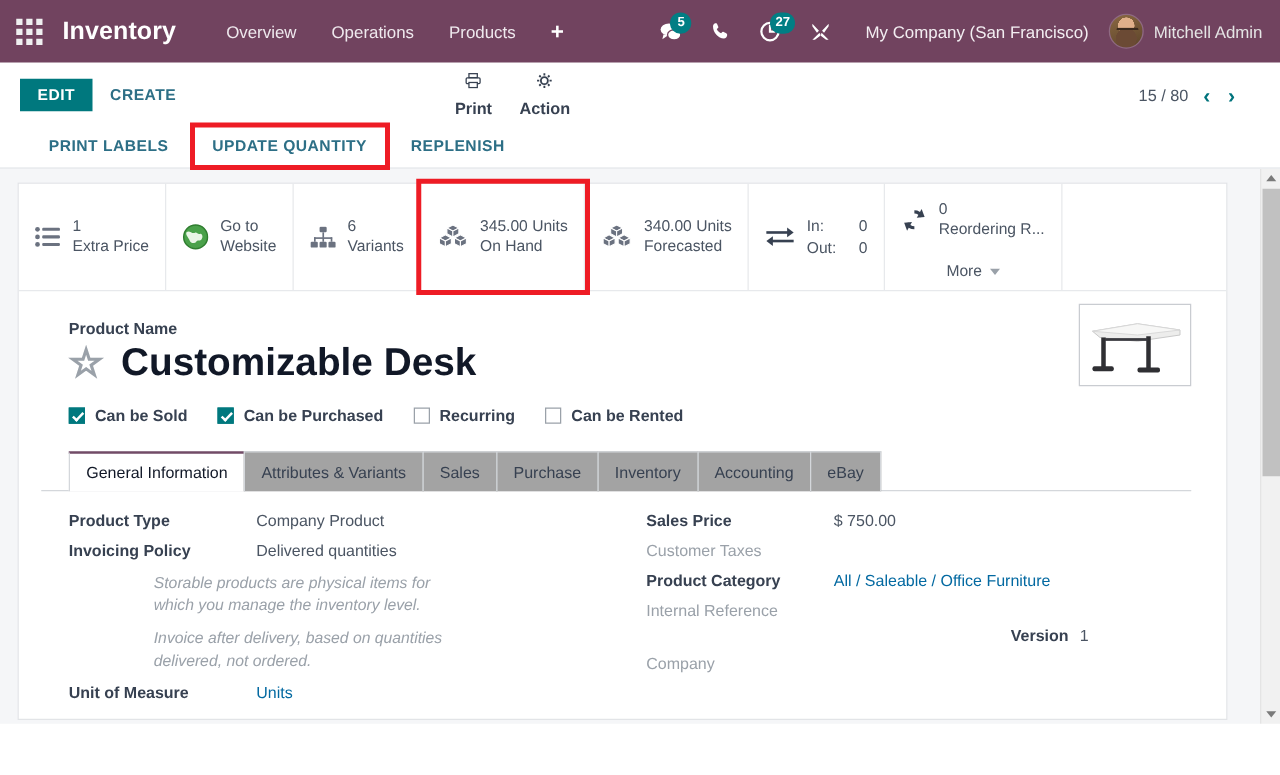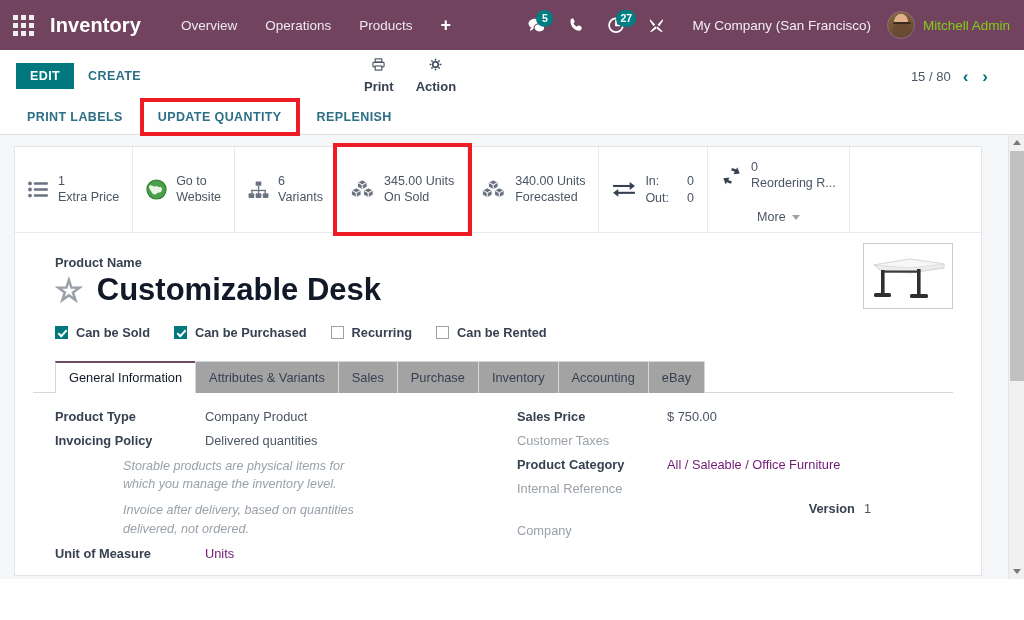--- a/index.html
+++ b/index.html
@@ -100,21 +100,21 @@
     overflow: hidden;
     position: relative;
   }
   .avatar::after {
     content: "";
     position: absolute;
     left: 5px; top: 10px; width: 18px; height: 4px;
     border-top: 2px solid #3a2a1d;
     border-radius: 2px;
   }
-  .user-name { font-size: 13.5px; color: #84cc16; white-space: nowrap; }
+  .user-name { font-size: 13.5px; color: #e5e5e5; white-space: nowrap; }
 
   
   .control-panel {
     background: #ffffff;
     padding: 10px 16px 0 16px;
   }
   .breadcrumb { font-size: 18px; margin-bottom: 11px; }
   .breadcrumb .bc-link { color: #00737c; cursor: pointer; }
   .breadcrumb .bc-sep { color: #8d8d8d; margin: 0 2px; }
   .breadcrumb .bc-current { color: #83878b; }
@@ -176,21 +176,21 @@
     cursor: pointer;
     line-height: 1;
     padding: 0 2px;
   }
 
   
   .subtabs {
     display: flex;
     align-items: center;
     gap: 0px;
-    padding: 0 16px;
+    padding: 0 28px;
     height: 36px;
     background: #ffffff;
     border-bottom: 1px solid #dee2e6;
     margin-top: 7px;
     position: relative;
   }
   .subtab {
     font-size: 12.5px;
     font-weight: bold;
     letter-spacing: .4px;
@@ -369,21 +369,21 @@
     display: flex;
     padding-top: 16px;
     gap: 0;
   }
   .col { width: 50%; }
   .col.right { padding-left: 13px; }
   .frow { display: flex; margin-bottom: 9px; align-items: baseline; }
   .flabel { width: 150px; font-size: 12.8px; font-weight: bold; color: #374151; flex: 0 0 150px; }
   .flabel.dim { color: #9aa1a9; font-weight: normal; }
   .fval { font-size: 12.8px; color: #4b5563; }
-  .fval.link { color: #701a75; cursor: pointer; }
+  .fval.link { color: #0369a1; cursor: pointer; }
   .fhelp {
     font-size: 12.6px;
     font-style: italic;
     color: #9aa1a9;
     line-height: 1.45;
     max-width: 250px;
   }
   .helprow { margin-left: 68px; margin-bottom: 8px; }
   .version-row {
     display: flex;
@@ -591,21 +591,21 @@
               <path d="M1.5 11.9 L6.5 14.5 L6.5 19.3 L1.5 16.7 Z"></path>
               <path d="M11.5 11.9 L11.5 16.7 L6.5 19.3 L6.5 14.5 Z"></path>
               <path d="M19.1 9.3 L24.1 11.9 L19.1 14.5 L14.1 11.9 Z"></path>
               <path d="M14.1 11.9 L19.1 14.5 L19.1 19.3 L14.1 16.7 Z"></path>
               <path d="M24.1 11.9 L24.1 16.7 L19.1 19.3 L19.1 14.5 Z"></path>
             </g>
           </svg>
         </span>
         <span class="stat-txt">
           <b>345.00 Units</b>
-          <b>On Sold</b>
+          <b>On Hand</b>
         </span>
       </div>
 
       <div class="stat-btn">
         <span class="stat-ico">
           <svg width="25" height="21" viewBox="0 0 26 22" aria-hidden="true">
             <g fill="#6b7280" stroke="#ffffff" stroke-width="0.9">
               <path d="M12.8 1 L17.8 3.6 L12.8 6.2 L7.8 3.6 Z"></path>
               <path d="M7.8 3.6 L12.8 6.2 L12.8 11 L7.8 8.4 Z"></path>
               <path d="M17.8 3.6 L17.8 8.4 L12.8 11 L12.8 6.2 Z"></path>

